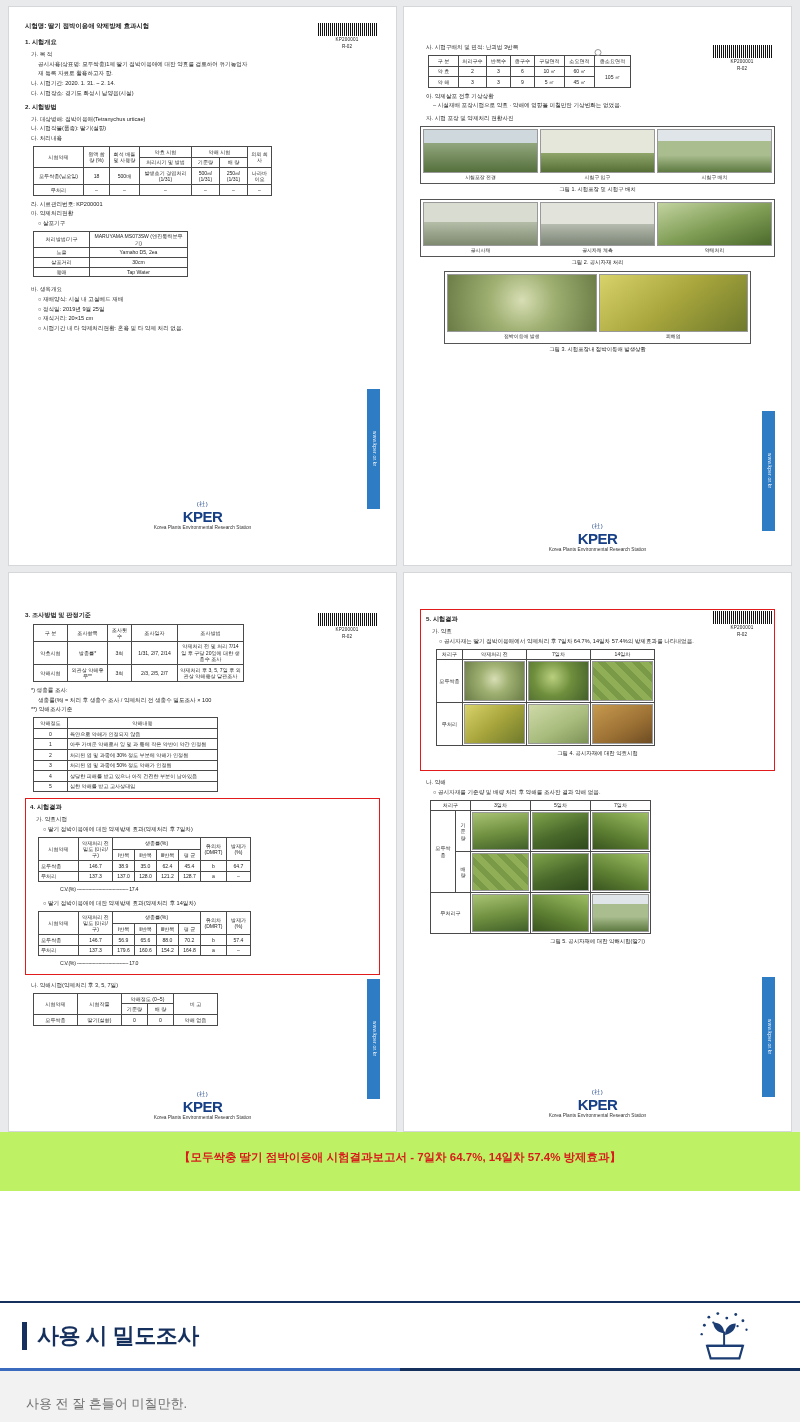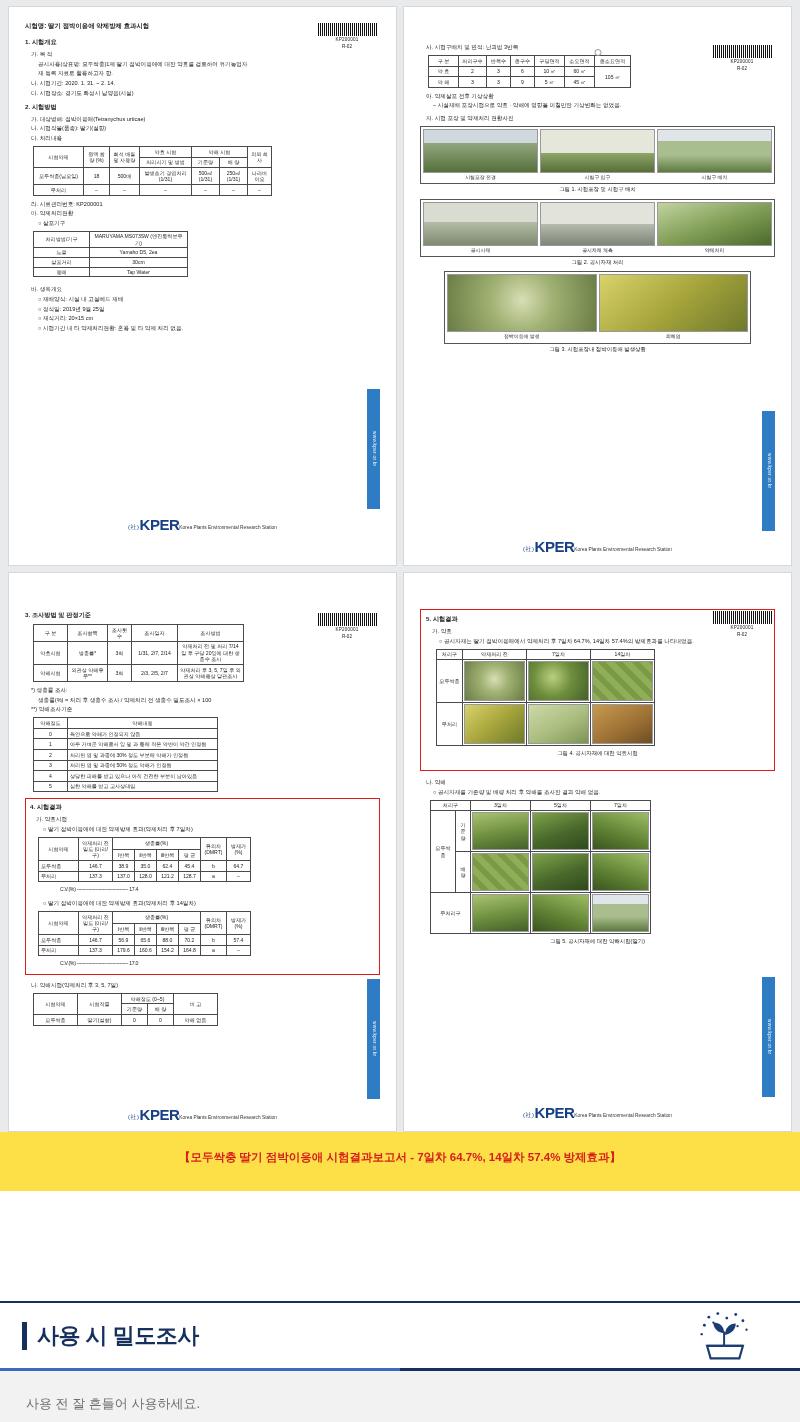--- a/index.html
+++ b/index.html
@@ -94,21 +94,21 @@
   .p-pale   { background: linear-gradient(150deg,#cfd9a8,#a9bd7e 55%,#7d9356); }
   .p-strawb { background: linear-gradient(170deg,#a8c273,#6e8f3f 55%,#41602a); }
 
   
   .sheet-footer {
     position: absolute; left: 0; right: 0; bottom: 0;
     height: 26px;
     display: flex; align-items: flex-end; justify-content: center;
     padding-bottom: 3px;
   }
-  .kper-logo { display: flex; flex-direction: row; align-items: flex-end; }
+  .kper-logo { display: flex; flex-direction: column; align-items: center; }
   .kper-mark { font-size: 6px; color: #163f86; letter-spacing: .5px; }
   .kper-word { font-size: 15px; font-weight: bold; color: #163f86; letter-spacing: -0.5px; line-height: 1; }
   .kper-sub { font-size: 4.8px; color: #333; margin-top: 1px; }
   .side-tab {
     position: absolute; right: 0; bottom: 26px;
     width: 13px; height: 120px;
     background: #2e7cc4;
     color: #fff; font-size: 4.6px;
     writing-mode: vertical-rl;
     display: flex; align-items: center; justify-content: center;
@@ -119,21 +119,21 @@
     width: 7px; height: 7px; border: .7px solid #999; border-radius: 50%;
   }
 
   
   .report-caption {
     text-align: center;
     color: #d81b1b;
     font-size: 11.5px;
     font-weight: bold;
     padding: 18px 10px 26px 10px;
-    background: #fde047;
+    background: #bef264;
   }
   .report-spacer { height: 110px; background:#fff; }
 
   
   .notice-head {
     border-top: 2px solid #16305e;
     border-bottom: 3px solid #16305e;
     position: relative;
     height: 70px;
     display: flex;
@@ -703,16 +703,16 @@
           <path d="M32 28c8-2 12-7 12-13-7 0-12 5-12 13z"></path>
         </g>
         <path d="M12 40h40l-4 14H16z" fill="none" stroke="#1b3d73" stroke-width="2.4"></path>
         <path d="M12 40h40" stroke="#1b3d73" stroke-width="2.4"></path>
       </svg>
     </div>
     <div class="notice-underline-accent"></div>
   </div>
 
   <div class="notice-body">
-    <div>사용 전 잘 흔들어 사용하세요.</div>
+    <div>사용 전 잘 흔들어 미칠만한.</div>
   </div>
 
 </div>
 
 </body></html>

